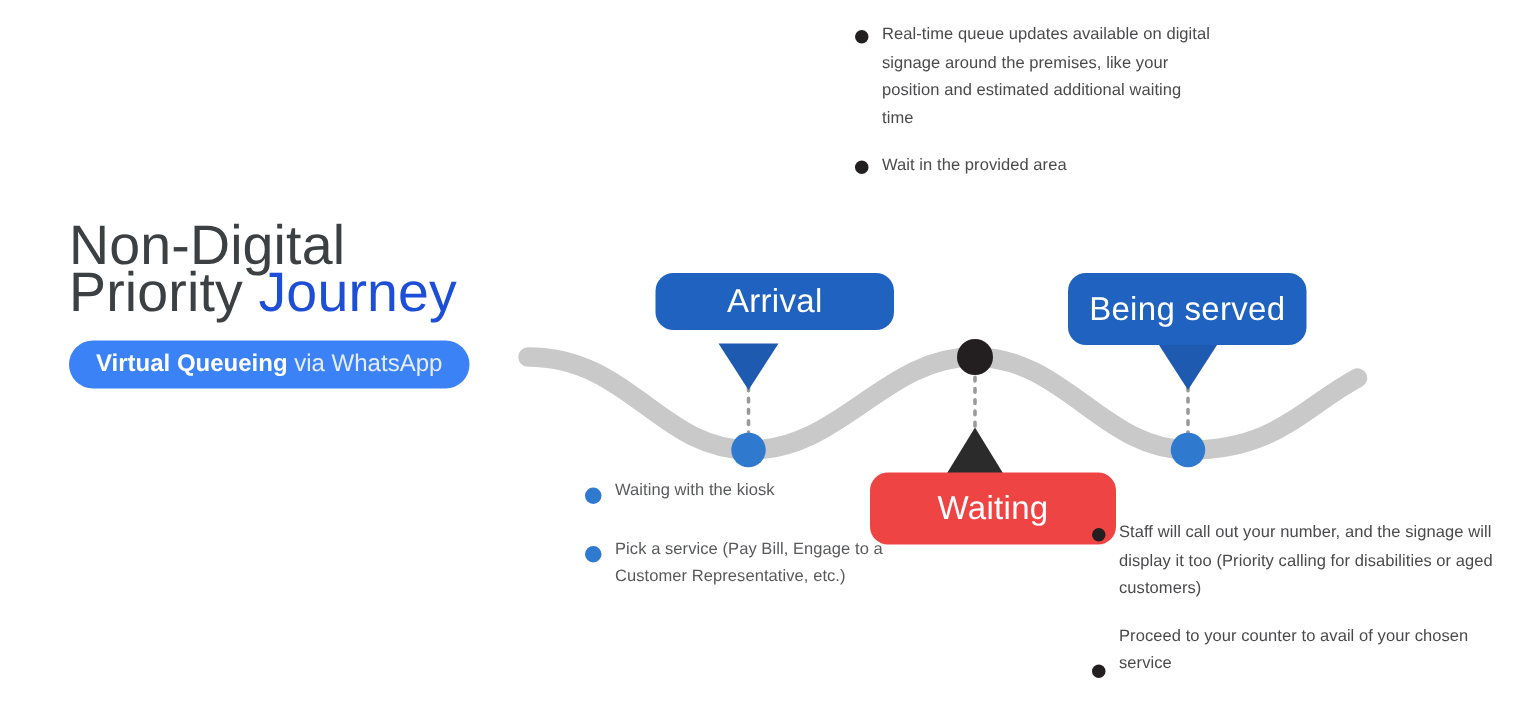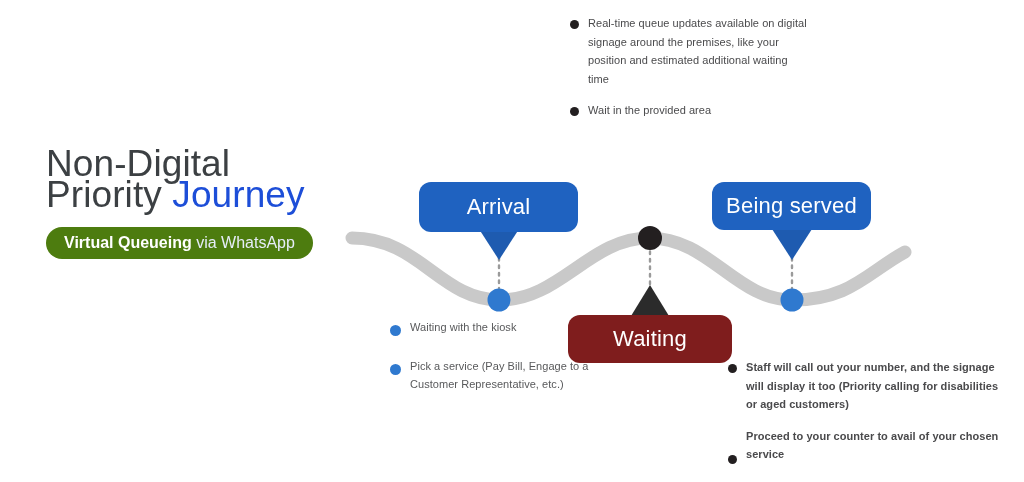--- a/index.html
+++ b/index.html
@@ -13,50 +13,50 @@
 
   
   .title-block { position:absolute; left:46px; top:148px; width:300px; }
   .headline {
     font-size:37px; line-height:31px; font-weight:400;
     color:#3c4043; letter-spacing:0.1px; white-space:nowrap;
   }
   .headline .accent { color:#1d4ed8;text-align:right; }
   .badge {
     margin-top:17px; display:inline-block;
-    background:#4d7c0f; color:#ffffff;
+    background:#3b82f6; color:#ffffff;
     border-radius:16px; padding:7px 18px 8px 18px;
     font-size:16px; line-height:17px; white-space:nowrap;
   }
   .badge .b-strong { font-weight:700; }
   .badge .b-light { font-weight:400; color:#e6edf9; }
 
   
   .wave-svg { position:absolute; left:0; top:0; width:1024px; height:482px; pointer-events:none; }
 
   
   .pill {
     position:absolute; border-radius:12px;
     display:flex; align-items:center; justify-content:center;
     color:#ffffff; font-size:22px; font-weight:400; letter-spacing:0.2px;
     white-space:nowrap;
   }
   .pill.blue { background:#1f62c0; }
-  .pill.dark { background:#7f1d1d; }
+  .pill.dark { background:#ef4444;margin-left:12px; }
   .pill-tail { position:absolute; width:0; height:0; }
   .pill-tail.down {
     border-left:20px solid transparent; border-right:20px solid transparent;
     border-top:31px solid #1e5bb0;
   }
   .pill-tail.up {
     border-left:19px solid transparent; border-right:19px solid transparent;
     border-bottom:31px solid #2b2b2b;
   }
 
-  #pill-arrival { left:419px; top:182px; width:159px; height:50px; }
+  #pill-arrival { left:437px; top:182px; width:159px; height:38px; }
   #tail-arrival { left:479px; top:229px; }
   #pill-being-served { left:712px; top:182px; width:159px; height:48px; }
   #tail-being-served { left:772px; top:229px; }
   #pill-waiting { left:568px; top:315px; width:164px; height:48px; }
   #tail-waiting { left:631px; top:285px; }
 
   
   .bullets { position:absolute; }
   .bullet-item { display:flex; align-items:flex-start; margin-bottom:13px; }
   .bullet-item:last-child { margin-bottom:0; }
@@ -68,21 +68,21 @@
   .dot.blue  { width:11px; height:11px; background:#2f79cf; margin-top:7px; }
   .btext {
     font-size:11px; line-height:18.5px; color:#58595b;
     letter-spacing:0.05px;
   }
 
   #bullets-signage { left:570px; top:14px; width:240px; }
   #bullets-signage .btext { color:#4a4a4c; }
   #bullets-kiosk { left:390px; top:318px; width:200px; }
   #bullets-kiosk .btext { color:#58595b; }
-  #bullets-staff { left:728px; top:358px; width:275px;font-weight:bold; }
+  #bullets-staff { left:728px; top:346px; width:275px; }
   #bullets-staff .btext { color:#4a4a4c; }
 </style>
 </head>
 <body>
 
 <div class="stage">
 
   <div class="title-block">
     <div class="headline">Non-Digital</div>
     <div class="headline"><span>Priority </span><span class="accent">Journey</span></div>

